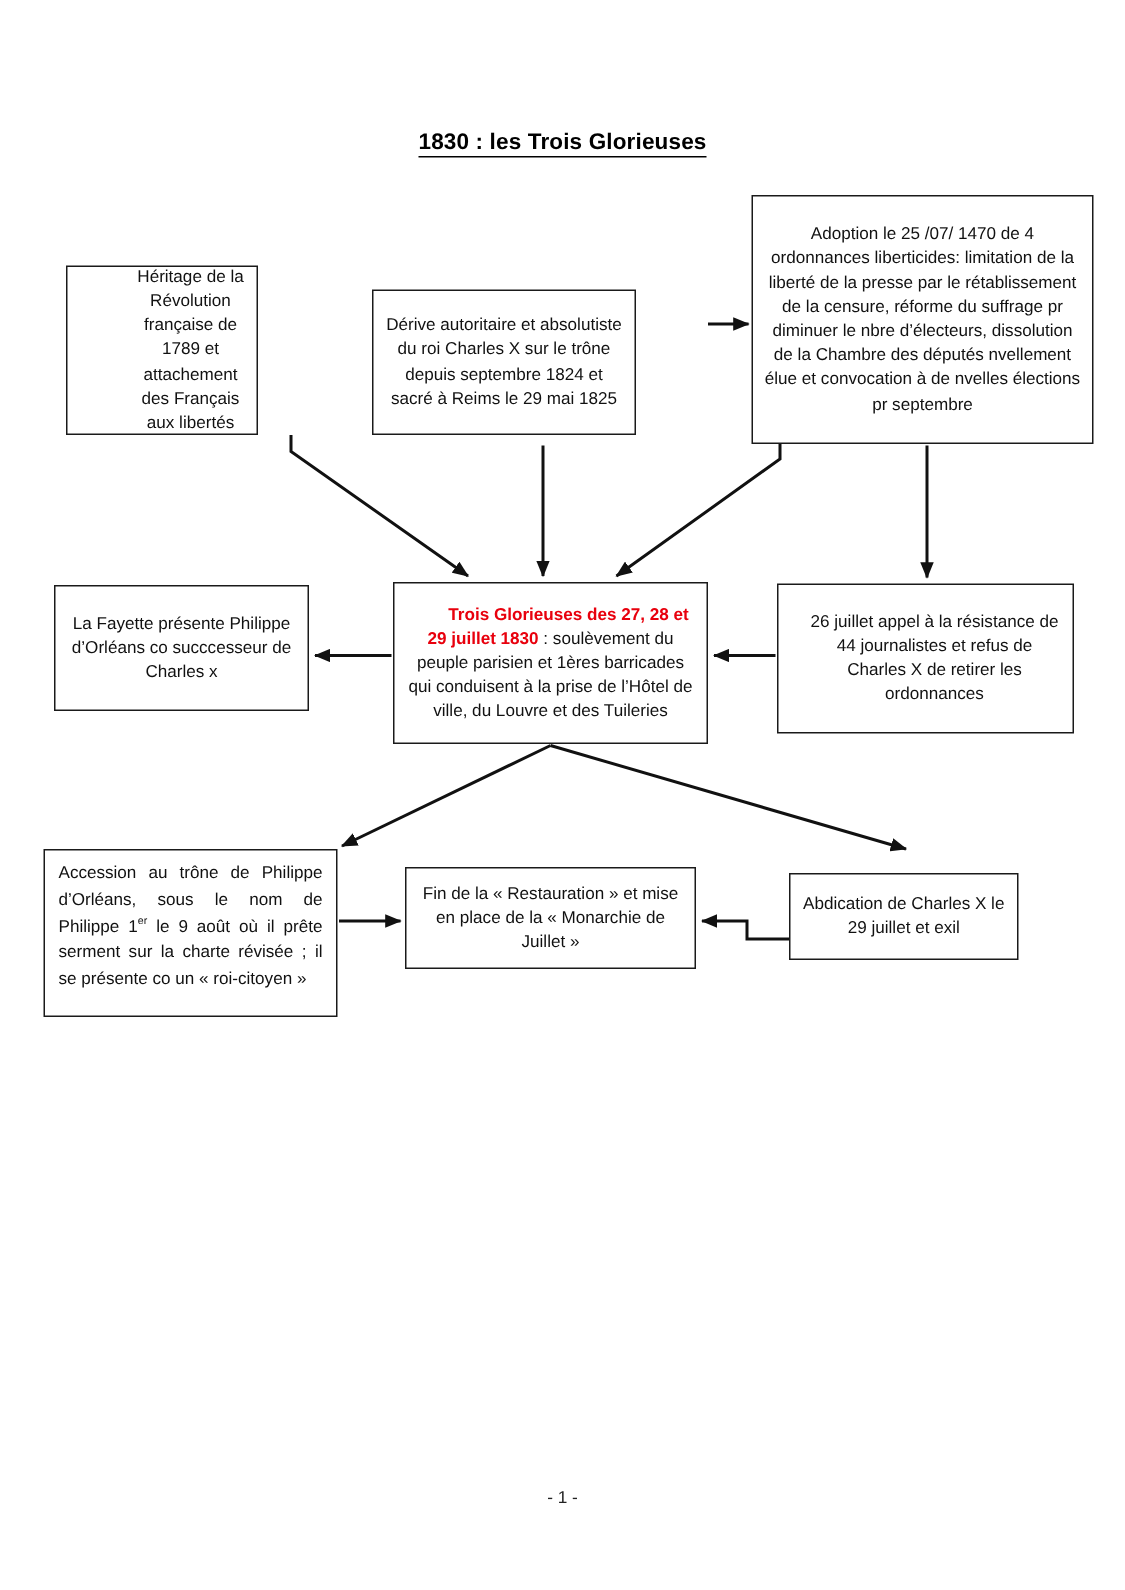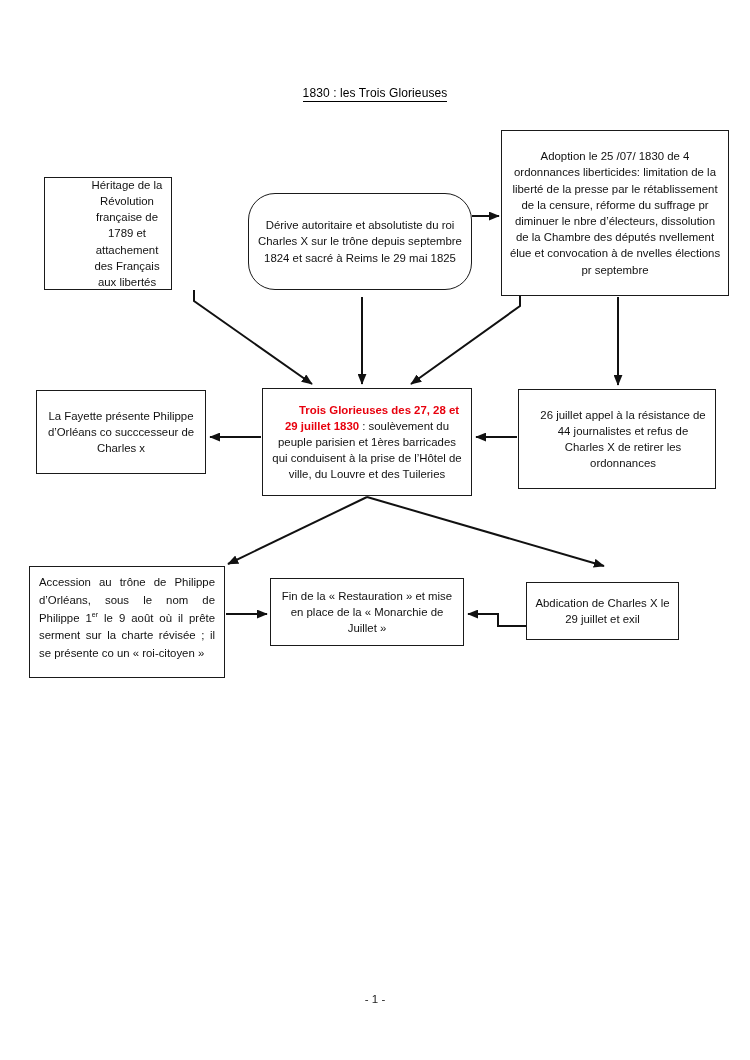--- a/index.html
+++ b/index.html
@@ -28,22 +28,22 @@
     width: 750px;
     height: 1060px;
     pointer-events: none;
   }
   .title {
     position: absolute;
     left: 0;
     top: 86px;
     width: 750px;
     text-align: center;
-    font-size: 12px;
-    font-weight: normal;
+    font-size: 15px;
+    font-weight: bold;
     letter-spacing: 0.1px;
   }
   .title span {
     border-bottom: 1.4px solid #000;
     padding-bottom: 1px;
   }
   .node {
     position: absolute;
     border: 1.5px solid #1a1a1a;
     background: #ffffff;
@@ -87,21 +87,21 @@
     left: 0;
     top: 993px;
     width: 750px;
     text-align: center;
     font-size: 11.5px;
     color: #222;
   }
 
   
   #node-heritage   { left: 44px;  top: 177px; width: 128px; height: 113px; padding-left: 38px; }
-  #node-derive     { left: 248px; top: 193px; width: 224px; height: 97px; border-radius: 27px;  }
+  #node-derive     { left: 248px; top: 193px; width: 176px; height: 97px;  }
   #node-adoption   { left: 501px; top: 130px; width: 228px; height: 166px; }
   #node-trois      { left: 262px; top: 388px; width: 210px; height: 108px; }
   #node-lafayette  { left: 36px;  top: 390px; width: 170px; height: 84px;  }
   #node-26juillet  { left: 518px; top: 389px; width: 198px; height: 100px; padding-left: 12px; }
   #node-accession  { left: 29px;  top: 566px; width: 196px; height: 112px; }
   #node-fin        { left: 270px; top: 578px; width: 194px; height: 68px; text-align: center;  }
   #node-abdication { left: 526px; top: 582px; width: 153px; height: 58px;  }
 </style>
 </head>
 <body>
@@ -166,21 +166,21 @@
 
   <div class="node" id="node-heritage">
     <div class="inner">Héritage de la Révolution française de 1789 et attachement des Français aux libertés</div>
   </div>
 
   <div class="node" id="node-derive">
     <div class="inner">Dérive  autoritaire et absolutiste du roi Charles X sur le trône depuis septembre 1824  et sacré à Reims le 29 mai 1825</div>
   </div>
 
   <div class="node clip" id="node-adoption">
-    <div class="inner">Adoption le 25 /07/ 1830  de 4 ordonnances liberticides: limitation de la liberté de la presse par le rétablissement de la censure, réforme du suffrage pr diminuer le nbre d’électeurs, dissolution de la Chambre des  députés nvellement élue et convocation à de nvelles élections pr septembre</div>
+    <div class="inner">Adoption le 25 /07/ 1470  de 4 ordonnances liberticides: limitation de la liberté de la presse par le rétablissement de la censure, réforme du suffrage pr diminuer le nbre d’électeurs, dissolution de la Chambre des  députés nvellement élue et convocation à de nvelles élections pr septembre</div>
   </div>
 
   <div class="node" id="node-trois">
     <div class="inner">
       <span class="red">Trois Glorieuses des 27, 28 et 29 juillet 1830</span><span> : soulèvement du peuple parisien et 1ères barricades qui conduisent à la prise de l’Hôtel de ville, du Louvre et des Tuileries</span>
     </div>
   </div>
 
   <div class="node" id="node-lafayette">
     <div class="inner">La Fayette  présente Philippe d’Orléans co succcesseur de Charles x</div>

